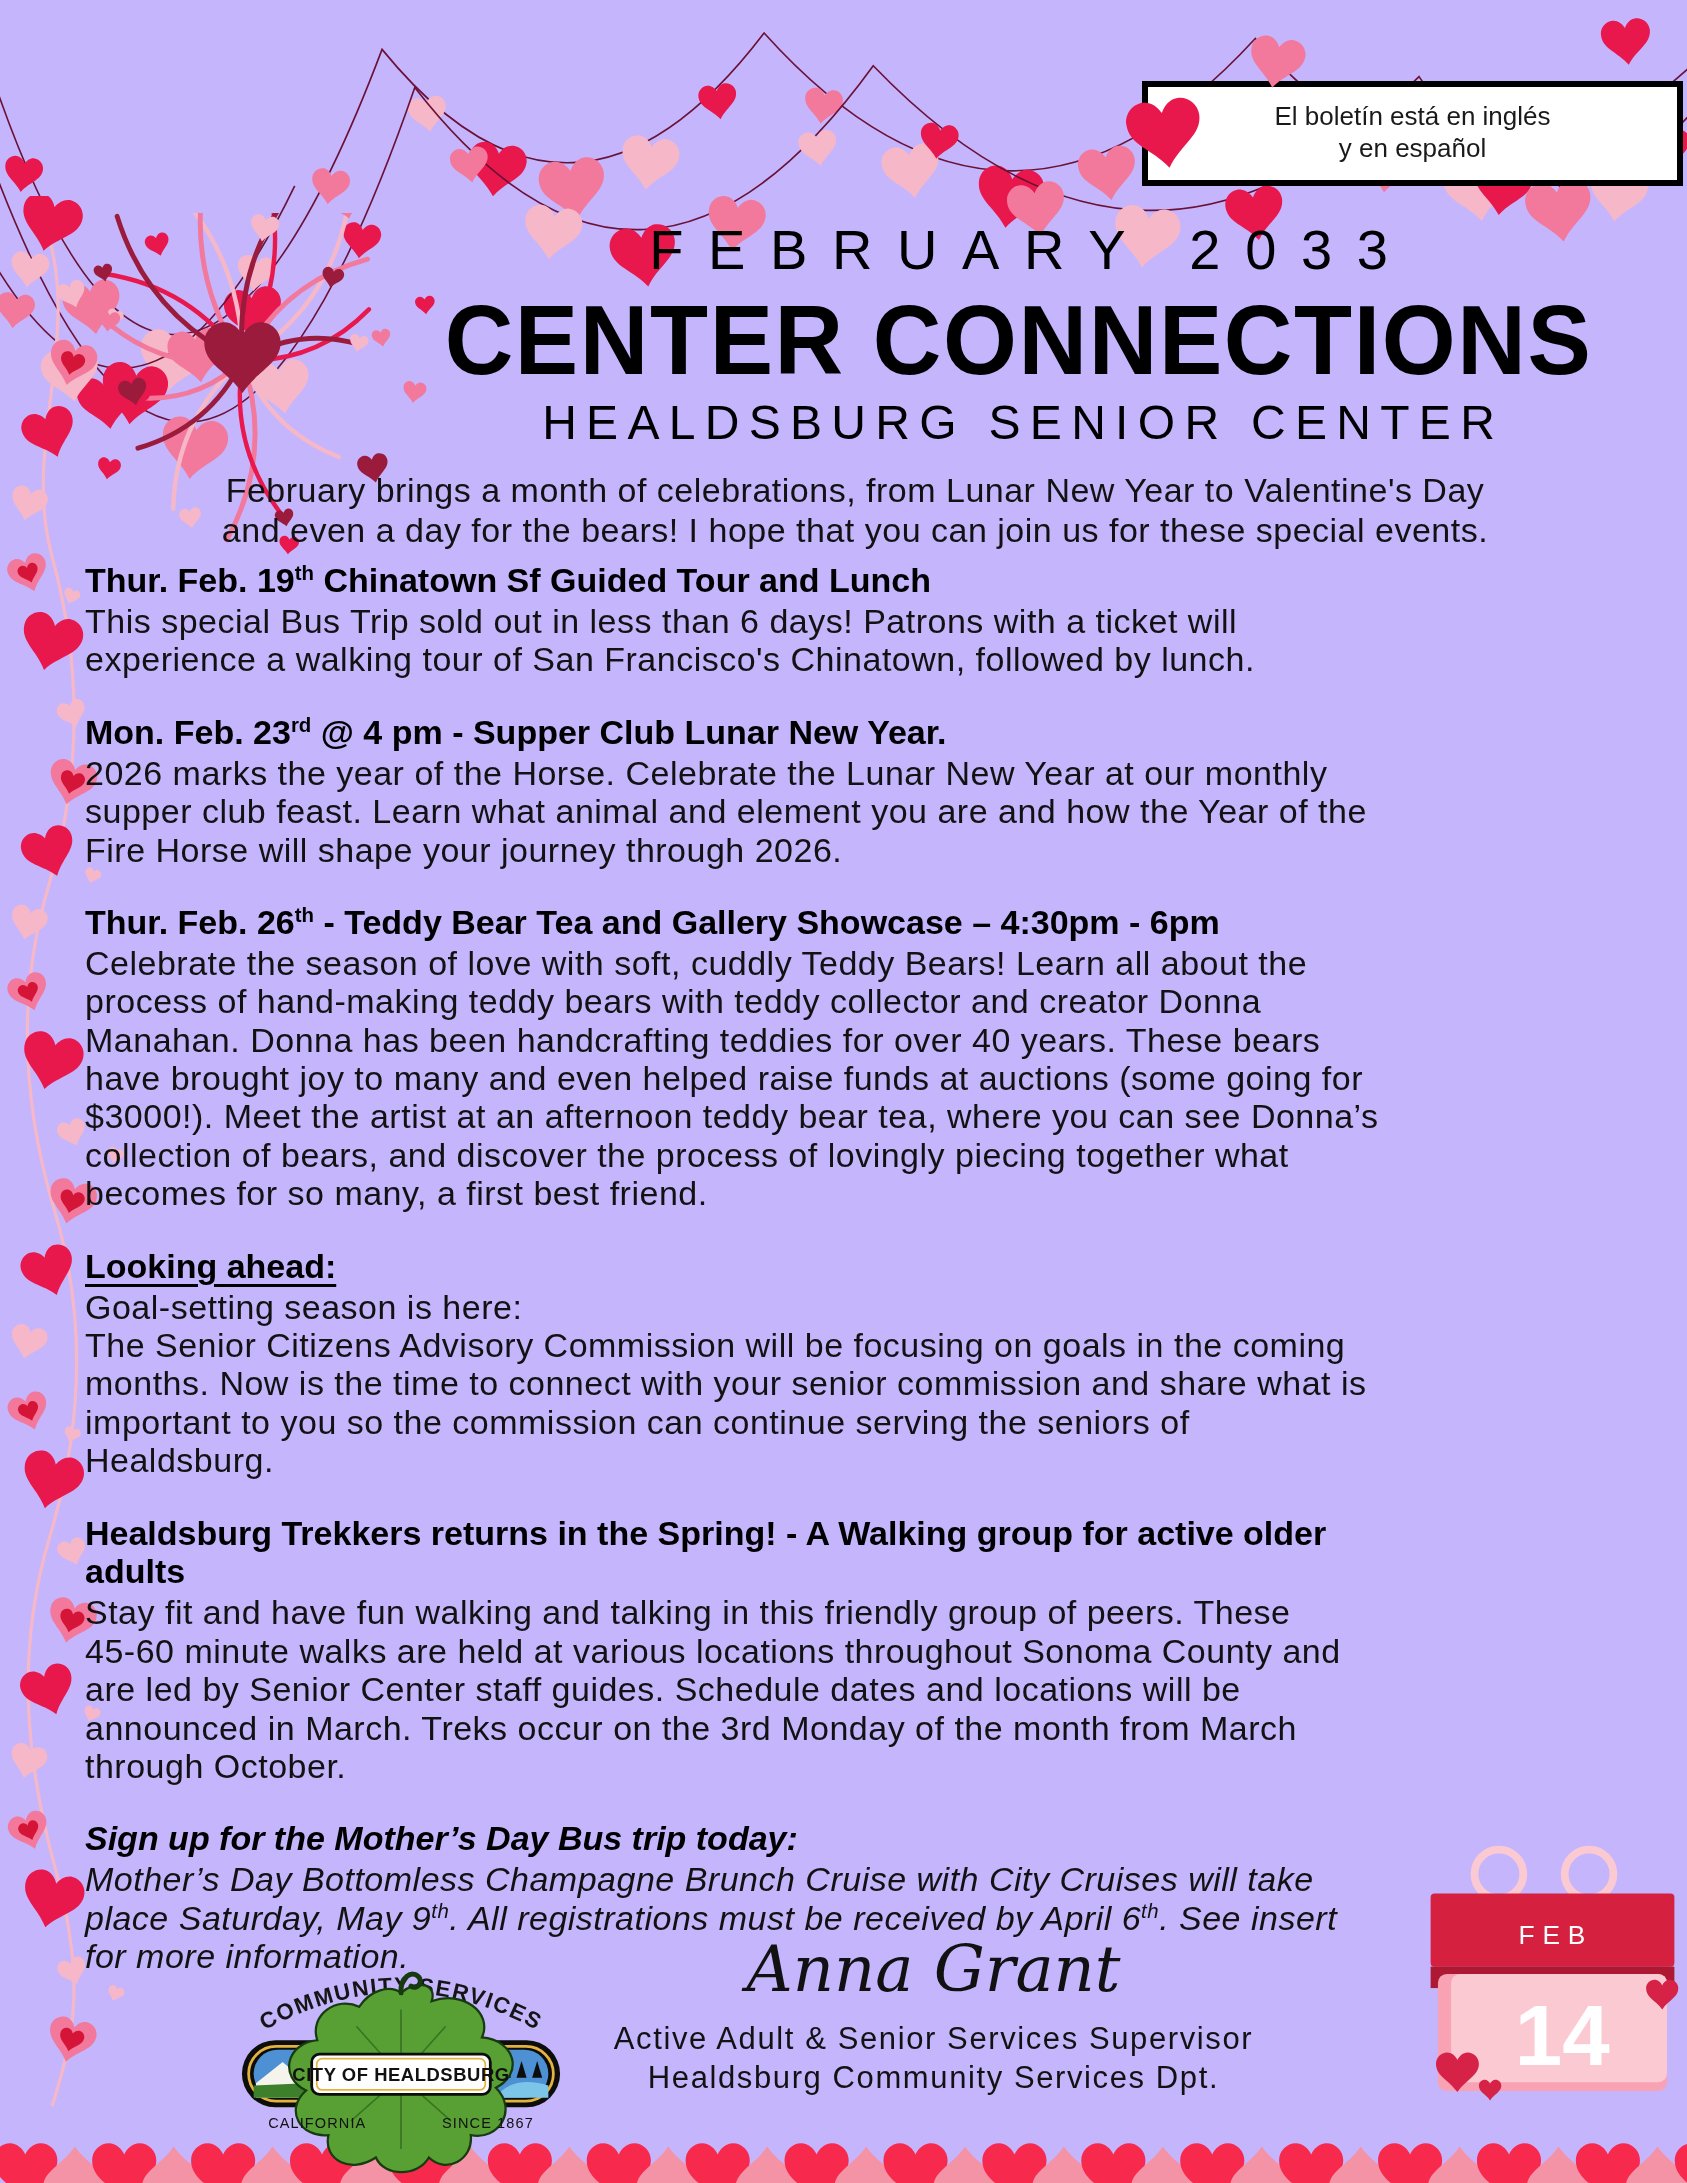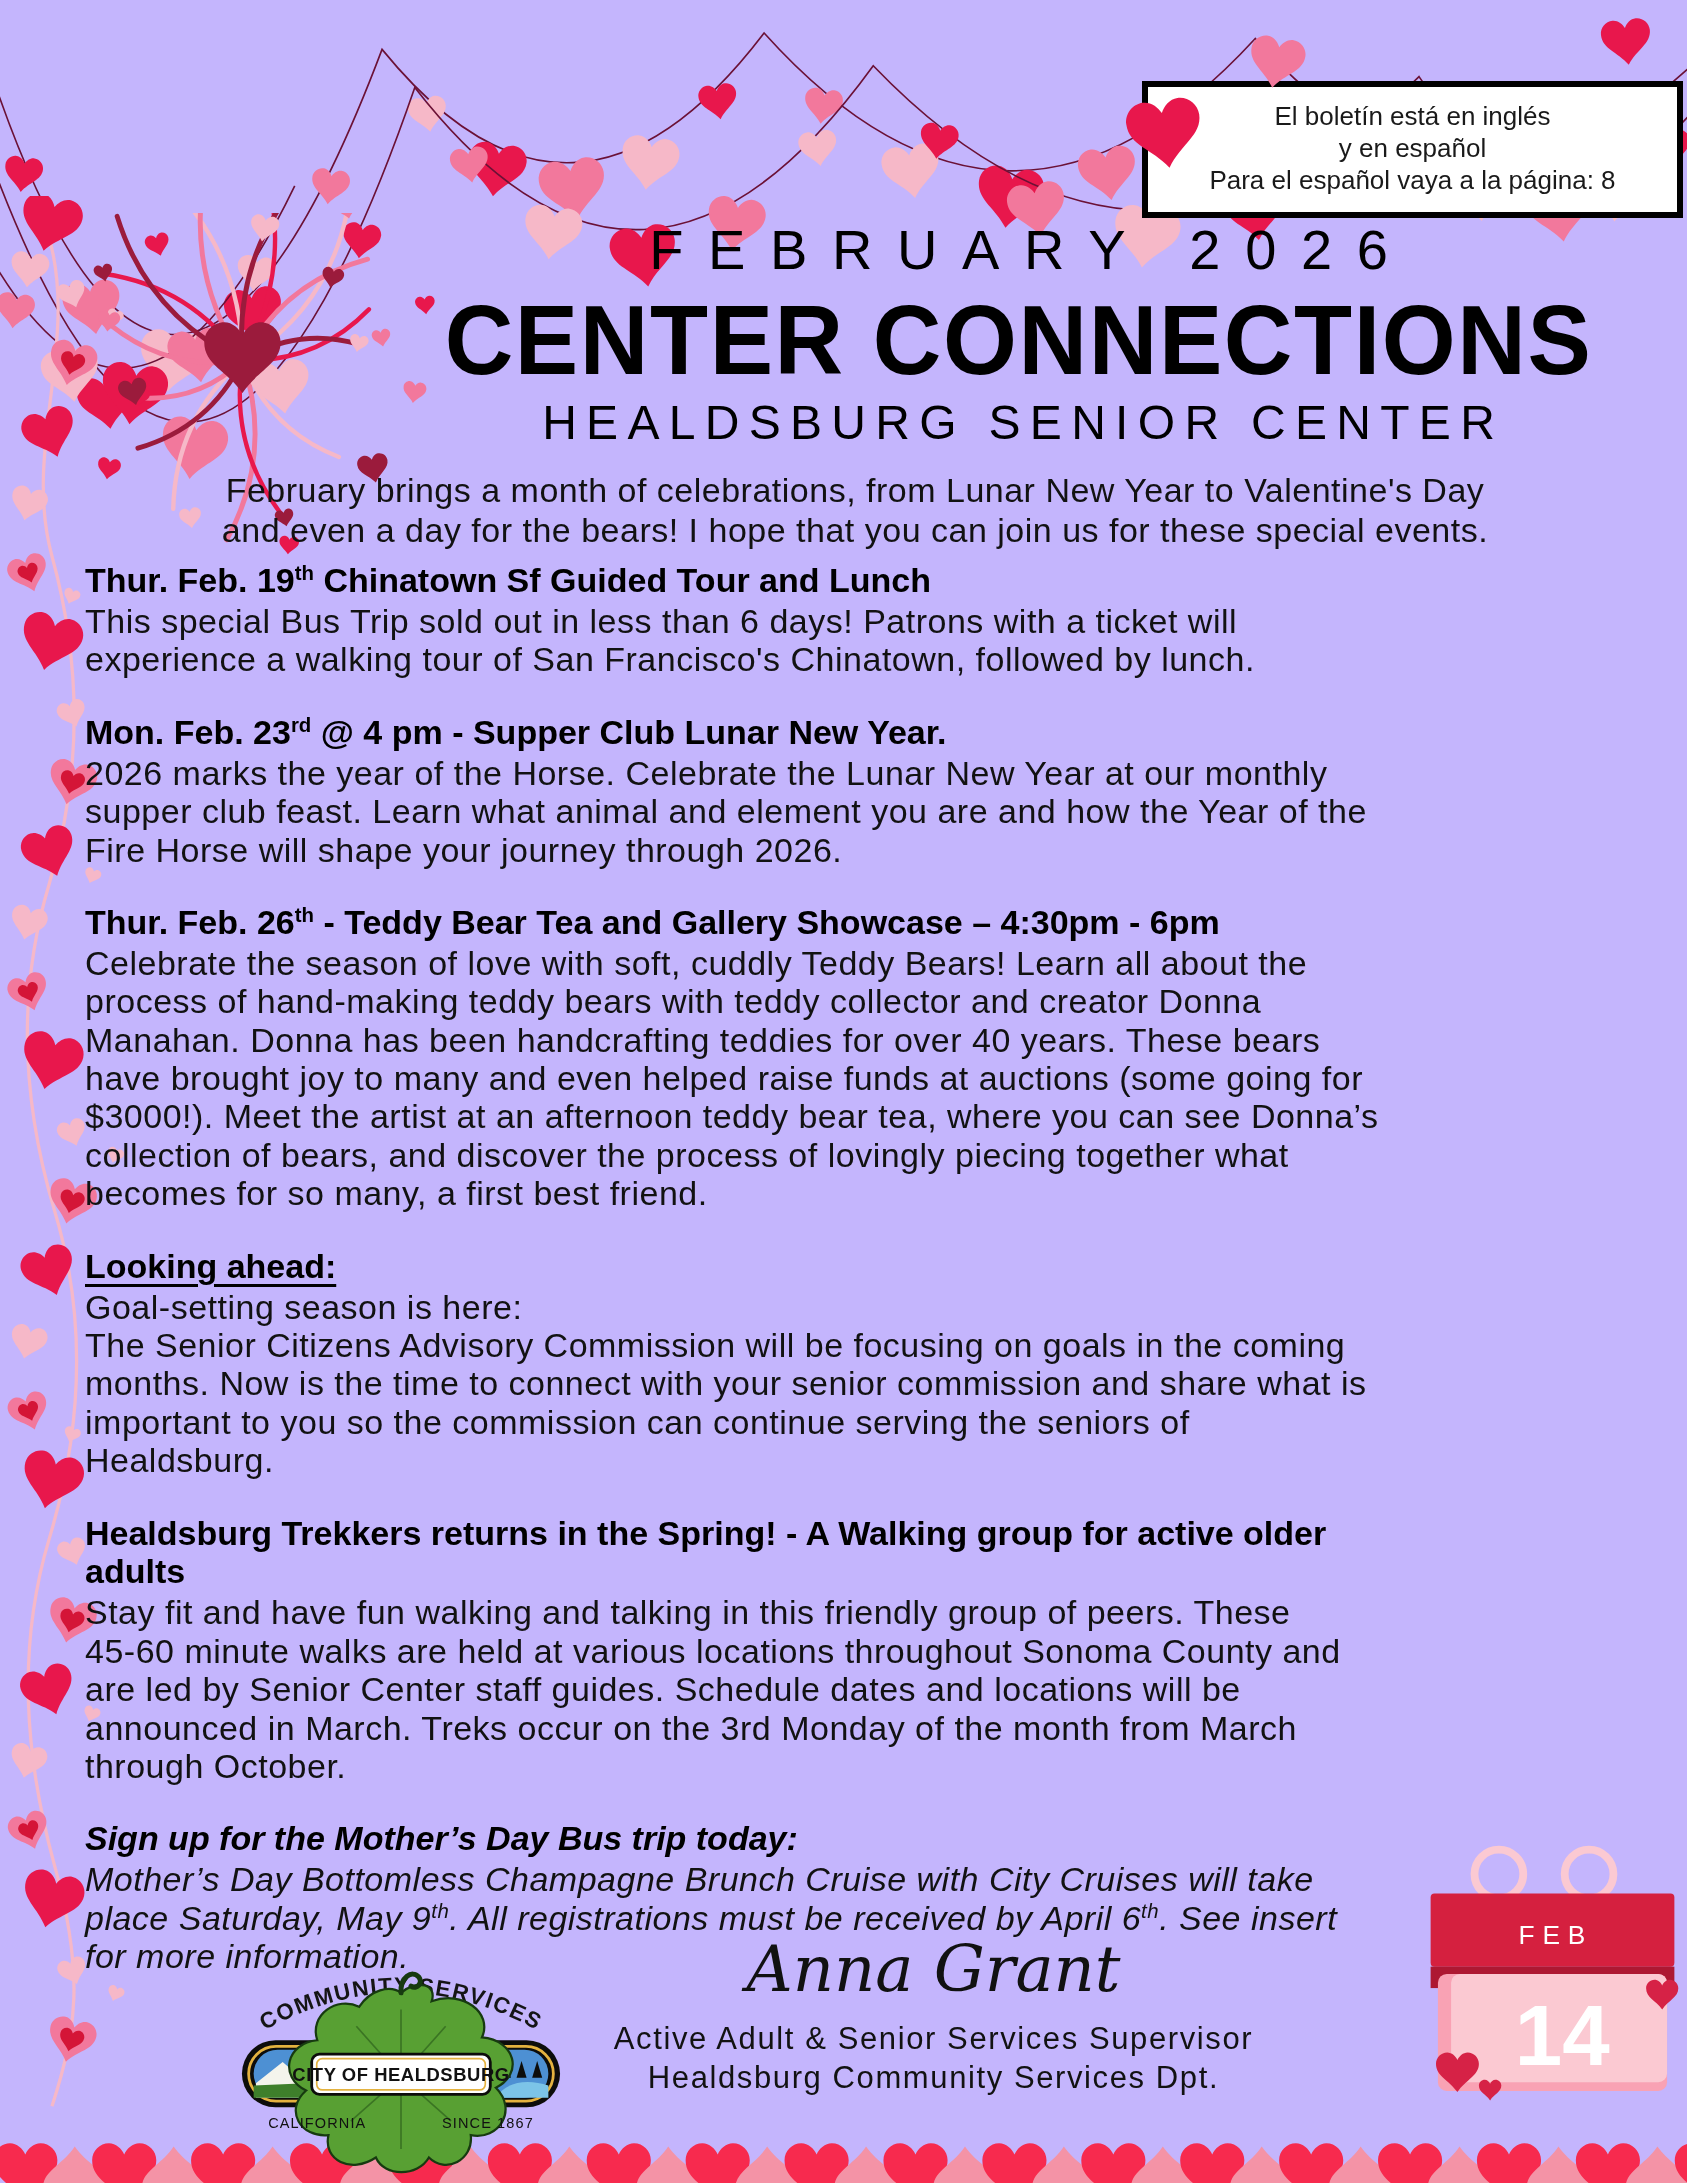--- a/index.html
+++ b/index.html
@@ -194,29 +194,28 @@
       <use href="#heartPath" fill="#e8174c" transform="translate(372.0 592.0) scale(1.125) rotate(6 16 14.8)"></use>
       <use href="#heartPath" fill="#9b1b3c" transform="translate(517.0 442.0) scale(1.750) rotate(-10 16 14.8)"></use>
       <use href="#heartPath" fill="#f2789c" transform="translate(599.0 309.0) scale(1.313) rotate(8 16 14.8)"></use>
       <use href="#heartPath" fill="#e8174c" transform="translate(622.0 152.0) scale(1.125) rotate(-6 16 14.8)"></use>
       <use href="#heartPath" fill="#9b1b3c" transform="translate(235.0 200.0) scale(4.375) rotate(0 16 14.8)"></use>
     </svg>
 
   <div class="lang-box abs">
     <div>El boletín está en inglés</div>
     <div>y en español</div>
-    <div>Para el español vaya a la página: 8</div>
   </div>
   <svg id="box-hearts" class="abs" width="229" height="186" viewBox="0 0 420 340">
       <use href="#heartPath" fill="#e8174c" transform="translate(27.5 142.5) scale(4.219) rotate(-8 16 14.8)"></use>
       <use href="#heartPath" fill="#f2789c" transform="translate(250.0 28.0) scale(3.125) rotate(10 16 14.8)"></use>
     </svg>
 
   <div class="masthead abs">
-    <div class="month">FEBRUARY 2026</div>
+    <div class="month">FEBRUARY 2033</div>
     <div class="title">CENTER CONNECTIONS</div>
     <div class="subtitle">HEALDSBURG SENIOR CENTER</div>
   </div>
 
   <div class="intro abs">February brings a month of celebrations, from Lunar New Year to Valentine's Day
 and even a day for the bears! I hope that you can join us for these special events.</div>
 
   <div id="sections" class="abs">
 
     <div class="section">

